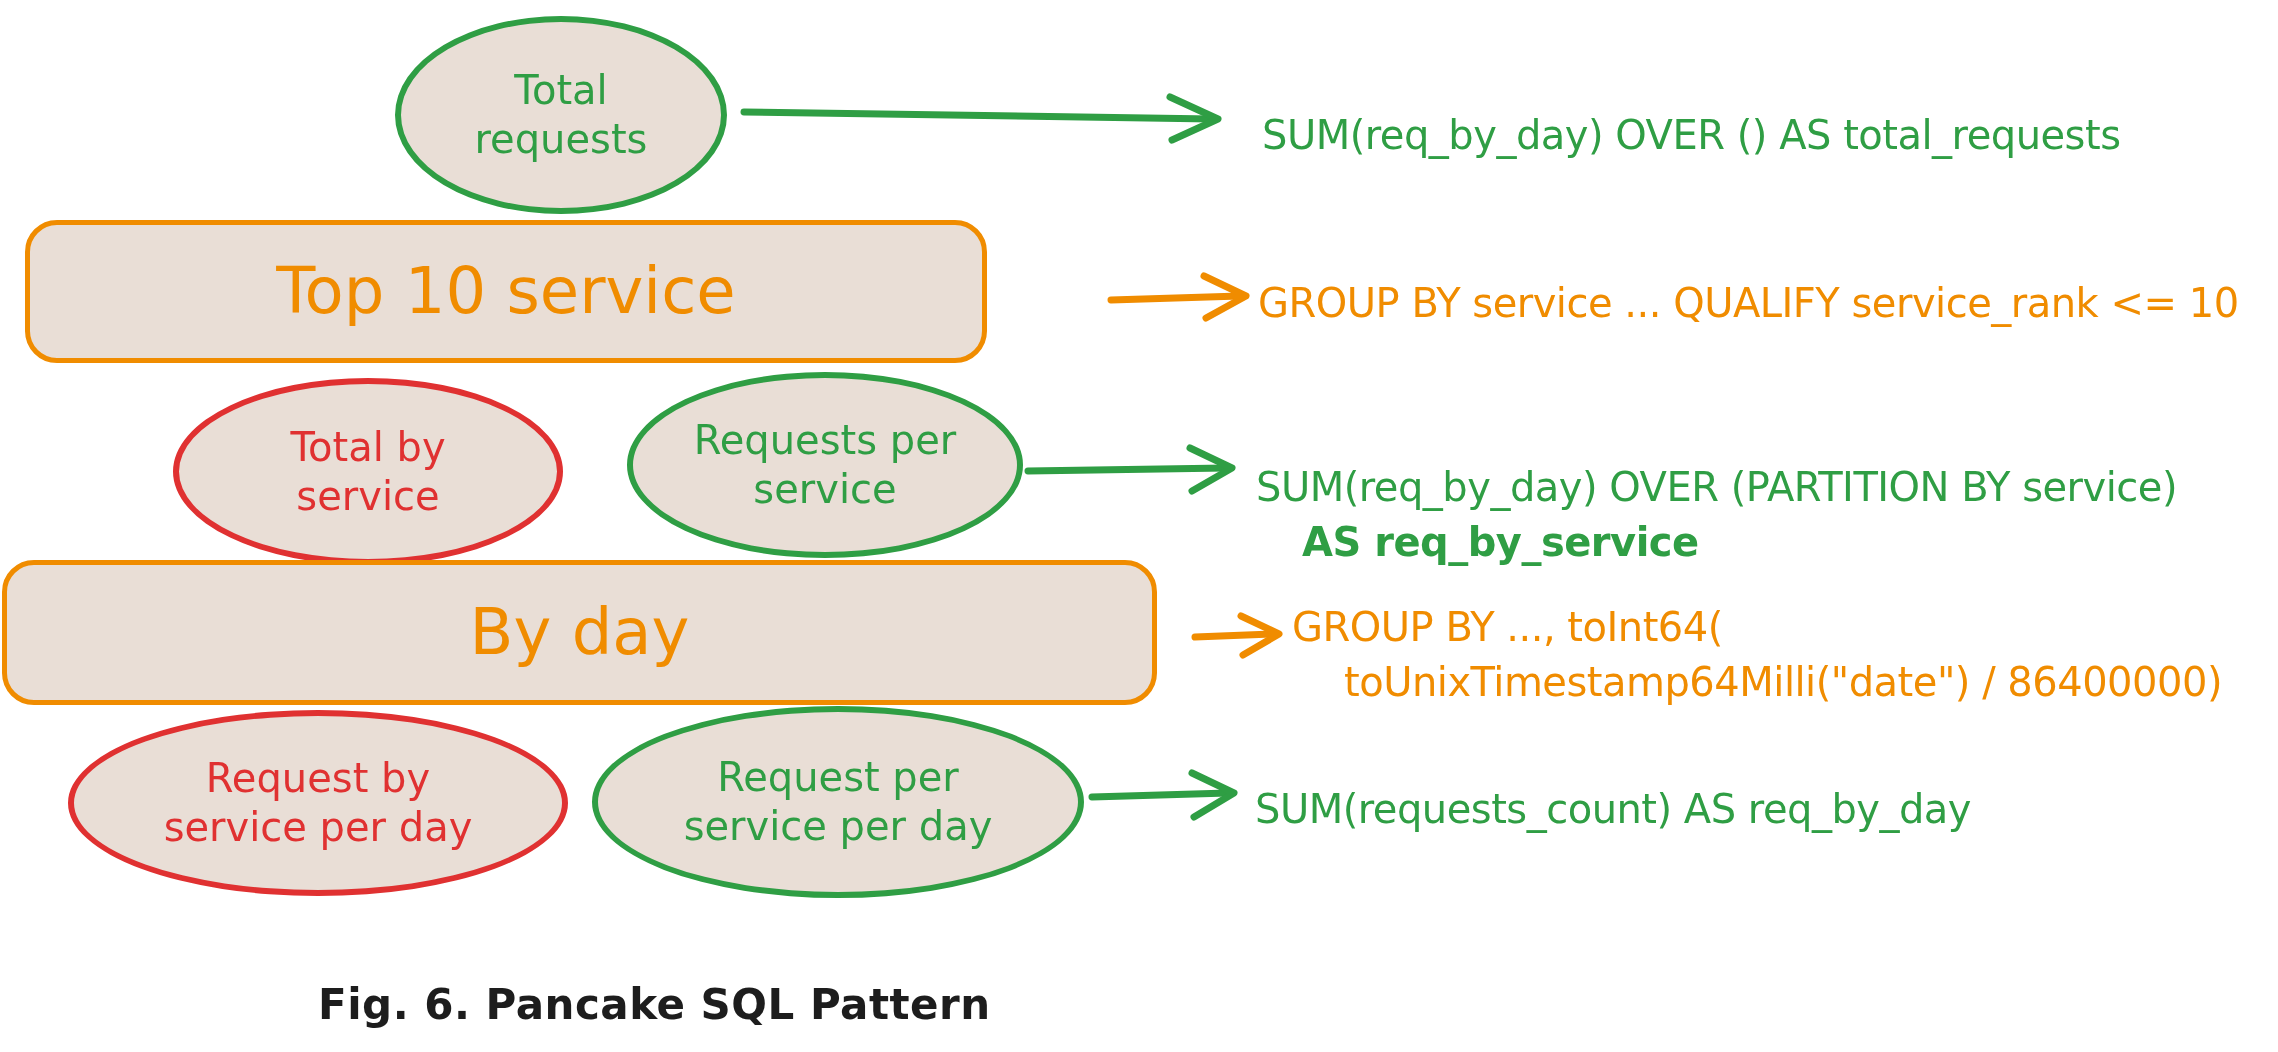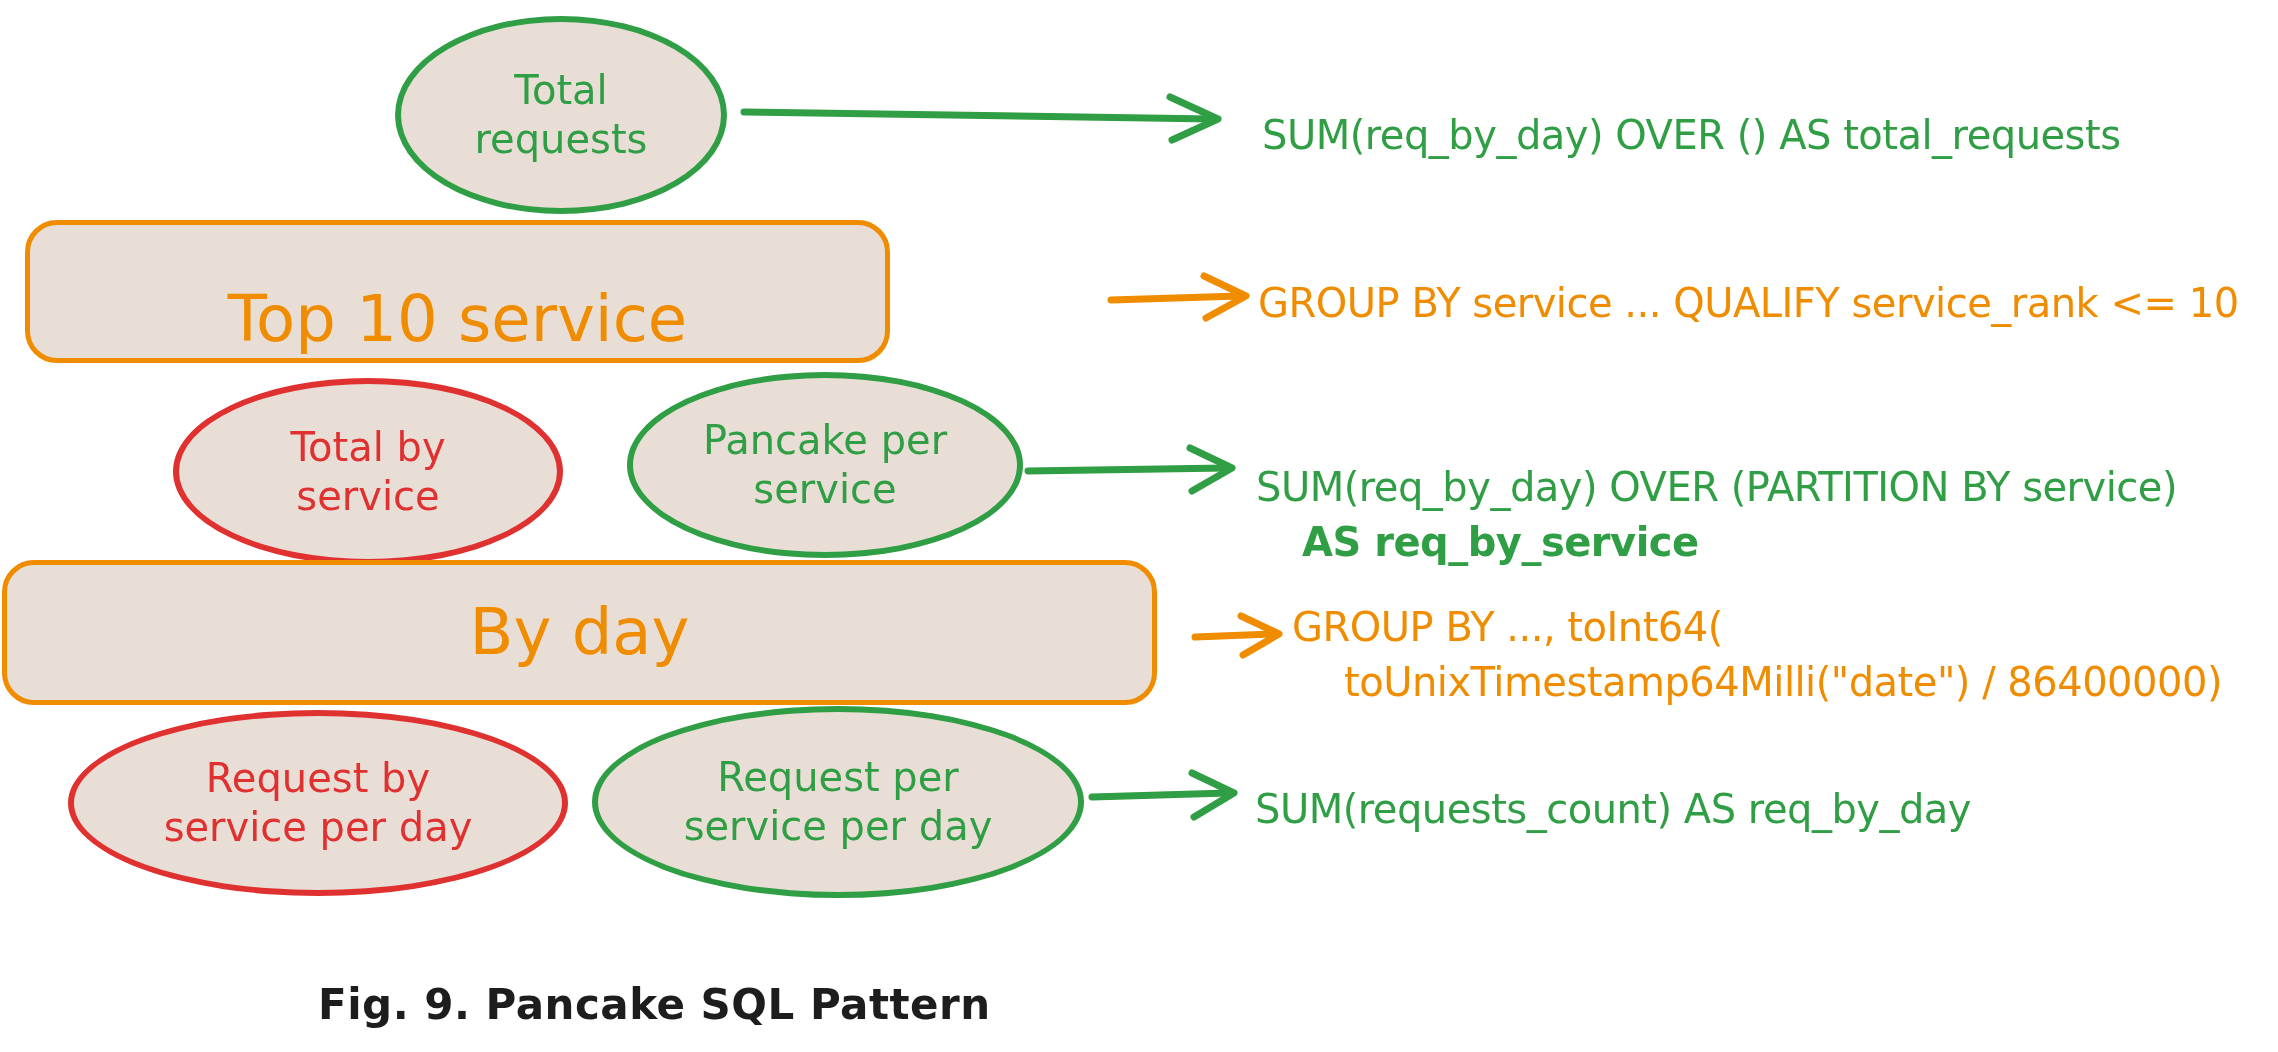--- a/index.html
+++ b/index.html
@@ -22,21 +22,21 @@
   .green-node{border:6px solid var(--green);}
   .green-node .label{color:var(--green);}
   .red-node{border:6px solid var(--red);}
   .red-node .label{color:var(--red);}
   .orange-node{border:5px solid var(--orange);}
   .orange-node .label{color:var(--orange);}
 
   #node-total{left:395px;top:16px;width:332px;height:198px;}
   #node-total .label{font-size:40px;width:235px;}
 
-  #node-top10{left:25px;top:220px;width:865px;height:143px;align-items:flex-end;}
+  #node-top10{left:25px;top:220px;width:962px;height:143px;}
   #node-top10 .label{font-size:64px;}
 
   #node-errors-service{left:173px;top:378px;width:390px;height:187px;}
   #node-errors-service .label{font-size:40px;width:235px;}
 
   #node-requests-service{left:627px;top:372px;width:396px;height:186px;}
   #node-requests-service .label{font-size:40px;width:285px;}
 
   #node-byday{left:2px;top:560px;width:1155px;height:145px;}
   #node-byday .label{font-size:64px;}
@@ -96,21 +96,21 @@
     <path d="M96 6 L138 26 L98 48"></path>
   </svg>
   <div class="annotation orange" id="ann-top10">
     <span class="line">GROUP BY service ... QUALIFY service_rank &lt;= 10</span>
   </div>
 
   <div class="node ellipse red-node" id="node-errors-service">
     <div class="label">Total by service</div>
   </div>
   <div class="node ellipse green-node" id="node-requests-service">
-    <div class="label">Pancake per service</div>
+    <div class="label">Requests per service</div>
   </div>
   <svg class="arrow green" style="left:1026px;top:442px;" width="215" height="55" viewBox="0 0 215 55">
     <path d="M2 29 L200 26"></path>
     <path d="M164 6 L206 26 L166 49"></path>
   </svg>
   <div class="annotation green" id="ann-partition">
     <span class="line">SUM(req_by_day) OVER (PARTITION BY service)</span>
     <span class="line indent1">AS req_by_service</span>
   </div>
 
@@ -133,15 +133,15 @@
     <div class="label">Request per service per day</div>
   </div>
   <svg class="arrow green" style="left:1090px;top:766px;" width="155" height="58" viewBox="0 0 155 58">
     <path d="M2 31 L138 27"></path>
     <path d="M102 7 L144 27 L104 51"></path>
   </svg>
   <div class="annotation green" id="ann-reqday">
     <span class="line">SUM(requests_count) AS req_by_day</span>
   </div>
 
-  <div class="caption">Fig. 9. Pancake SQL Pattern</div>
+  <div class="caption">Fig. 6. Pancake SQL Pattern</div>
 
 </div>
 
 </body></html>

